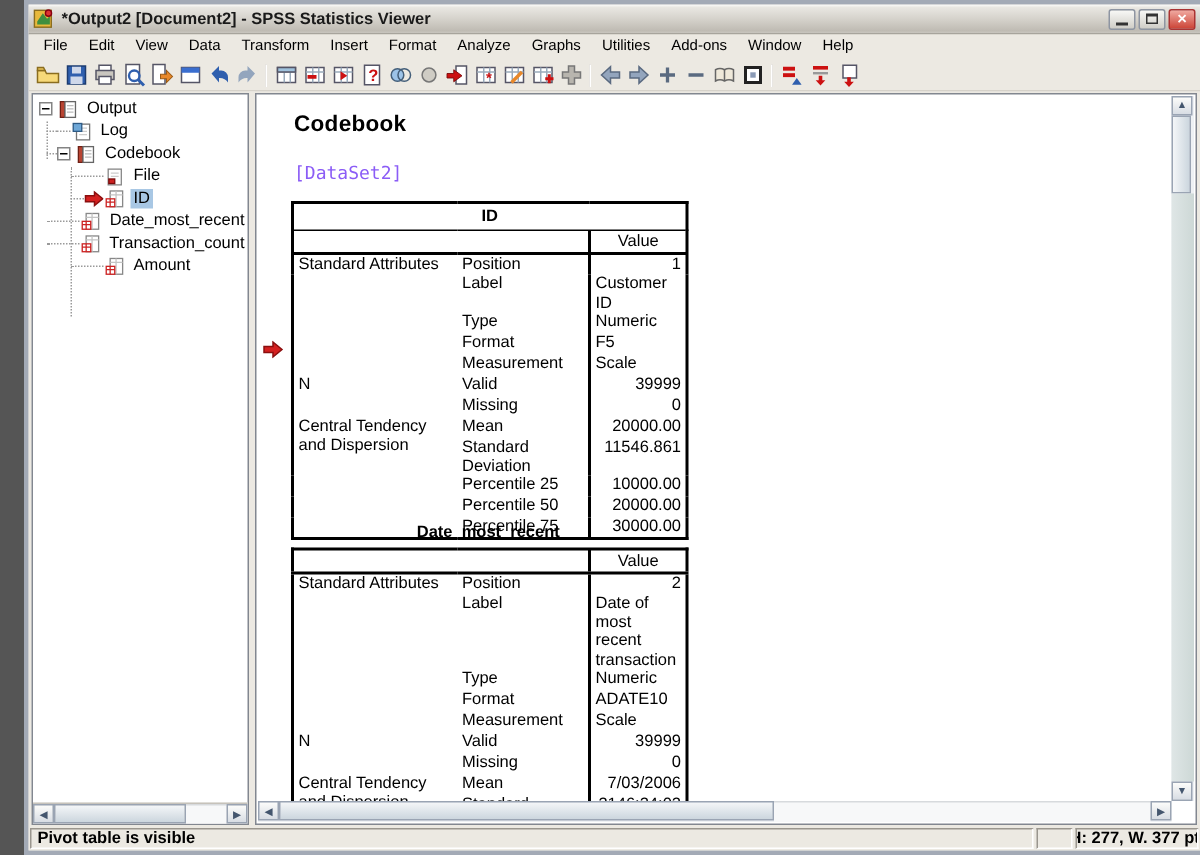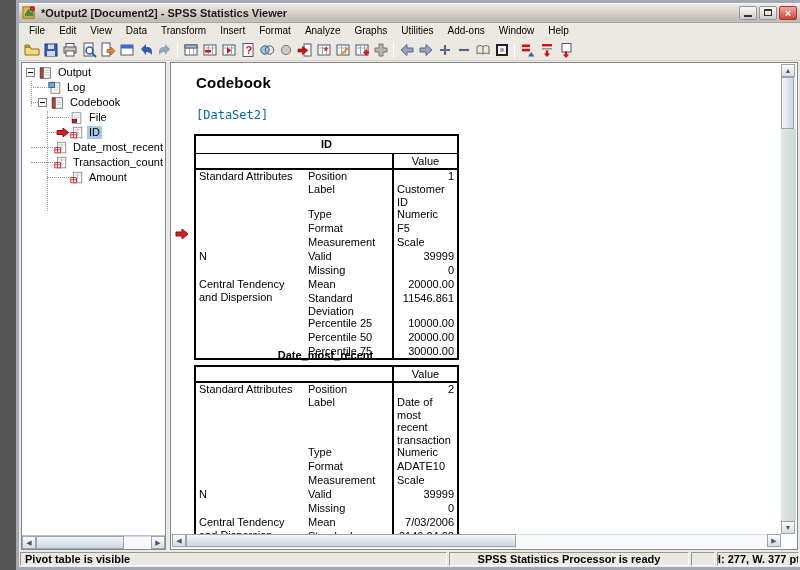--- a/index.html
+++ b/index.html
@@ -58,21 +58,21 @@
   .doc{position:absolute;left:1px;top:1px;right:16px;bottom:15px;background:#fff;overflow:hidden;}
   .vscroll{position:absolute;top:1px;right:1px;bottom:15px;width:15px;background:#eef1f4;
            display:flex;flex-direction:column;}
   .vthumb{width:13px;height:52px;margin:0 0 0 0;background:linear-gradient(90deg,#f4f6f8,#ccd6de);
           border:1px solid #9aa4b3;}
   .vtrough{flex:1;background:linear-gradient(90deg,#dfe6e6,#cdd8d6);}
   .hscroll{position:absolute;left:1px;right:16px;bottom:1px;height:14px;background:#eef1f4;display:flex;}
   .htrough{flex:1;background:#f7f8f9;border-top:1px solid #d7dadd;}
   
   .doc-heading{position:absolute;left:24px;top:10px;font-size:15px;font-weight:bold;color:#000;letter-spacing:0.2px;}
-  .doc-dataset{position:absolute;left:24px;top:44px;font-family:"DejaVu Sans Mono",monospace;font-size:12px;color:#0369a1;}
+  .doc-dataset{position:absolute;left:24px;top:44px;font-family:"DejaVu Sans Mono",monospace;font-size:12px;color:#8b5cf6;}
   .doc-arrow{position:absolute;left:3px;top:162px;width:14px;height:12px;}
   .tblwrap{position:absolute;left:22px;}
   .tblwrap.t0{top:70px;}
   .tblwrap.t1{top:285px;}
   .tbl-ext-title{width:263px;text-align:center;font-weight:bold;font-size:11px;margin-bottom:4px;}
   table.pivot{border-collapse:collapse;table-layout:fixed;width:263px;background:#fff;
               border:2px solid #000;font-size:11px;color:#000;}
   table.pivot td{padding:0 3px;height:14px;line-height:12.5px;vertical-align:top;overflow:hidden;}
   table.pivot tr.ttl td{font-weight:bold;text-align:center;border-bottom:1.5px solid #000;height:18px;line-height:17px;}
   table.pivot tr.hdr td{border-bottom:2px solid #000;height:15px;line-height:14px;text-align:center;}
@@ -629,17 +629,16 @@
         <span class="sbtn">◀</span>
         <span class="sthumb-h" style="width:330px"></span>
         <span class="htrough"></span>
         <span class="sbtn">▶</span>
       </div>
     </div>
   </div>
 
   <div class="statusbar">
     <span class="spanel sp-msg">Pivot table is visible</span>
-    <span class="spanel sp-proc">SPSS Statistics  Processor is ready</span>
     <span class="spanel sp-gap"></span>
     <span class="spanel sp-dim">H: 277, W. 377 pt.</span>
   </div>
 </div>
 
 </body></html>

